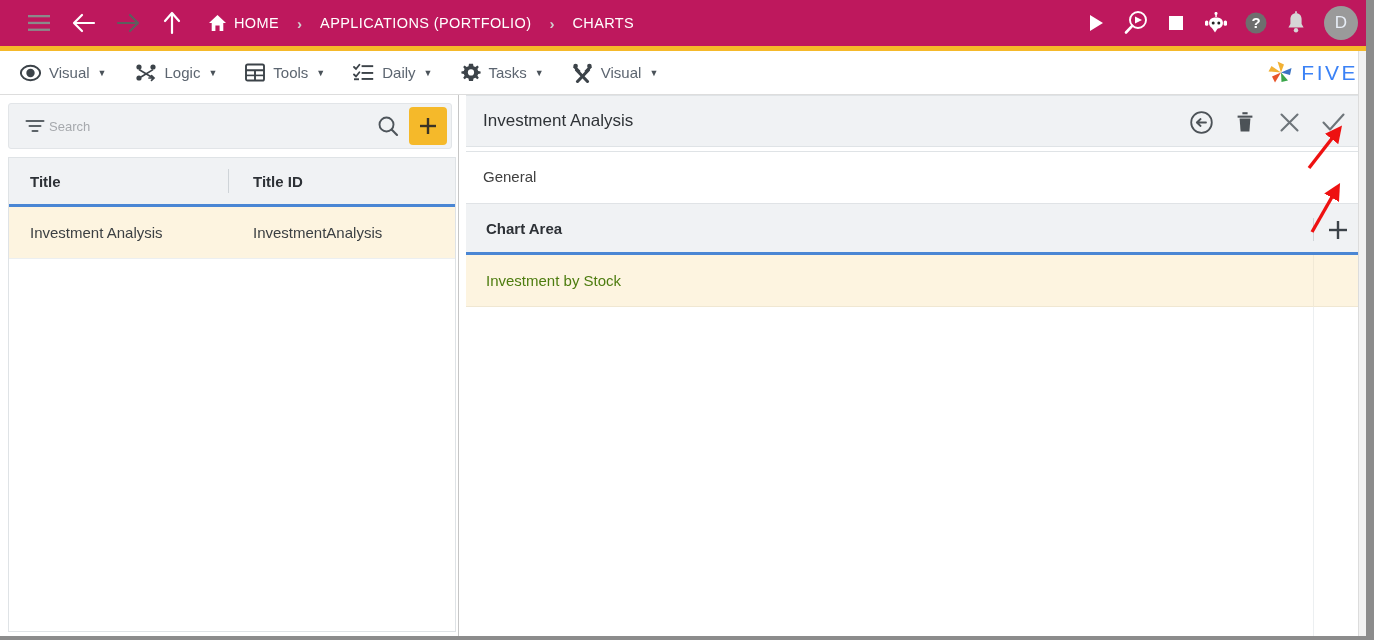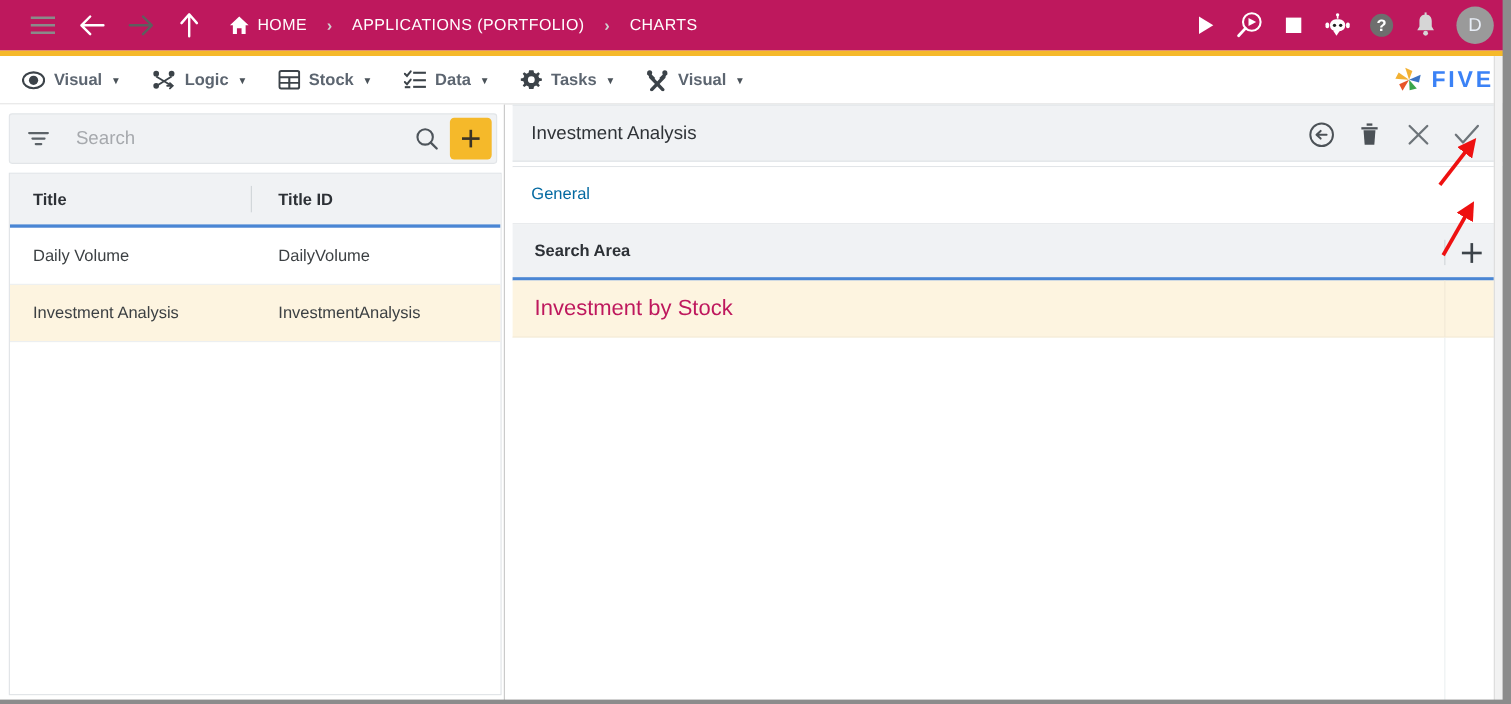--- a/index.html
+++ b/index.html
@@ -95,21 +95,20 @@
 
   
   .menubar {
     position: absolute;
     left: 0; top: 51px;
     width: 1374px; height: 44px;
     background: #ffffff;
     border-bottom: 1px solid #dddddd;
     display: flex;
     align-items: center;
-    font-weight: bold;
   }
   .menu-item {
     display: flex;
     align-items: center;
     height: 44px;
     padding: 0 14px;
     color: #5c6570;
     font-size: 15px;
     white-space: nowrap;
   }
@@ -154,24 +153,24 @@
     border-radius: 3px;
     display: flex;
     align-items: center;
   }
   .filter-icon { margin-left: 16px; display: flex; }
   .search-input {
     flex: 1;
     border: none;
     background: transparent;
     outline: none;
-    font-size: 17px;
+    font-size: 13px;
     color: #3a3a3a;
     font-family: "Liberation Sans", sans-serif;
-    margin-left: 24px;
+    margin-left: 4px;
   }
   .search-input::placeholder { color: #a6a9ad; }
   .search-mag { display:flex; margin-right: 10px; }
   .add-btn {
     width: 38px; height: 38px;
     background: #f5b92a;
     border: none;
     border-radius: 4px;
     margin-right: 4px;
     display: flex; align-items: center; justify-content: center;
@@ -294,21 +293,21 @@
     background: #ffffff;
     display: flex;
     align-items: stretch;
     border-bottom: 1px solid #e0e3e6;
   }
   .tab {
     display: flex;
     align-items: center;
     padding: 0 17px;
     font-size: 15px;
-    color: #0369a1;
+    color: #404040;
     cursor: pointer;
     border-bottom: 3px solid transparent;
   }
   .tab.active {
     color: #3f7fd4;
     border-bottom-color: #3f7fd4;
   }
 
   .ca-head {
     position: relative;
@@ -340,22 +339,22 @@
 
   .ca-row {
     position: relative;
     height: 52px;
     background: #fdf4e0;
     display: flex;
     align-items: center;
     border-bottom: 1px solid #f0e7d2;
   }
   .ca-row-label {
-    font-size: 20px;
-    color: #be185d;
+    font-size: 15px;
+    color: #4d7c0f;
     margin-left: 20px;
   }
   .ca-row-divider {
     position: absolute;
     left: 847px; top: 0;
     width: 1px; height: 52px;
     background: #f1e9d6;
   }
   .ca-empty {
     position: relative;
@@ -532,36 +531,36 @@
     </div>
 
     <div class="menu-item">
       <span class="menu-icon">
         <svg width="20" height="19" viewBox="0 0 20 19">
           <rect x="1" y="1.5" width="18" height="16" rx="1.6" fill="none" stroke="#3c4349" stroke-width="1.9"></rect>
           <path d="M1 7.2 H19 M10 7.2 V17.5" stroke="#3c4349" stroke-width="1.9"></path>
           <path d="M1 12.4 H19" stroke="#3c4349" stroke-width="1.6"></path>
         </svg>
       </span>
-      <span>Stock</span>
+      <span>Tools</span>
       <span class="menu-caret">▼</span>
     </div>
 
     <div class="menu-item">
       <span class="menu-icon">
         <svg width="21" height="19" viewBox="0 0 21 19">
           <path d="M1 4 L3 6 L6.4 1.8" stroke="#3c4349" stroke-width="1.8" fill="none" stroke-linecap="round"></path>
           <path d="M1 11.5 L3 13.5 L6.4 9.3" stroke="#3c4349" stroke-width="1.8" fill="none" stroke-linecap="round"></path>
           <rect x="8.6" y="2.2" width="11.6" height="1.9" fill="#3c4349"></rect>
           <rect x="8.6" y="9" width="11.6" height="1.9" fill="#3c4349"></rect>
           <rect x="8.6" y="15" width="11.6" height="1.9" fill="#3c4349"></rect>
           <rect x="1" y="15.3" width="5" height="1.9" fill="#3c4349"></rect>
         </svg>
       </span>
-      <span>Data</span>
+      <span>Daily</span>
       <span class="menu-caret">▼</span>
     </div>
 
     <div class="menu-item">
       <span class="menu-icon">
         <svg width="20" height="20" viewBox="0 0 20 20">
           <path d="M10 0.8 L12 0.8 L12.5 3.2 L14.4 4 L16.4 2.6 L17.8 4 L16.4 6 L17.2 7.9 L19.6 8.4 L19.6 10.4 L17.2 10.9 L16.4 12.8 L17.8 14.8 L16.4 16.2 L14.4 14.8 L12.5 15.6 L12 18 L10 18 L8 18 L7.5 15.6 L5.6 14.8 L3.6 16.2 L2.2 14.8 L3.6 12.8 L2.8 10.9 L0.4 10.4 L0.4 8.4 L2.8 7.9 L3.6 6 L2.2 4 L3.6 2.6 L5.6 4 L7.5 3.2 L8 0.8 Z" fill="#3c4349"></path>
           <circle cx="10" cy="9.4" r="3.1" fill="#ffffff"></circle>
         </svg>
       </span>
@@ -621,24 +620,20 @@
       </button>
     </div>
 
     <div class="grid-wrap">
       <div class="grid-head">
         <span class="gh-cell gh-title">Title</span>
         <span class="gh-sep"></span>
         <span class="gh-cell gh-action">Title ID</span>
       </div>
 
-      <div class="grid-row">
-        <span class="gr-cell gr-title">Daily Volume</span>
-        <span class="gr-cell gr-action">DailyVolume</span>
-      </div>
 
       <div class="grid-row selected">
         <span class="gr-cell gr-title">Investment Analysis</span>
         <span class="gr-cell gr-action">InvestmentAnalysis</span>
       </div>
     </div>
 
   </div>
 
   <div class="rightpanel">
@@ -676,21 +671,21 @@
     <div class="subpanel">
 
 
       <div class="tabs">
         <div class="tab">
           <span>General</span>
         </div>
       </div>
 
       <div class="ca-head">
-        <span class="ca-head-label">Search Area</span>
+        <span class="ca-head-label">Chart Area</span>
         <span class="ca-head-sep"></span>
         <span class="ca-plus">
           <svg width="22" height="22" viewBox="0 0 22 22">
             <rect x="9.8" y="2" width="2.4" height="18" fill="#3c4349"></rect>
             <rect x="2" y="9.8" width="18" height="2.4" fill="#3c4349"></rect>
           </svg>
         </span>
       </div>
 
       <div class="ca-row">

